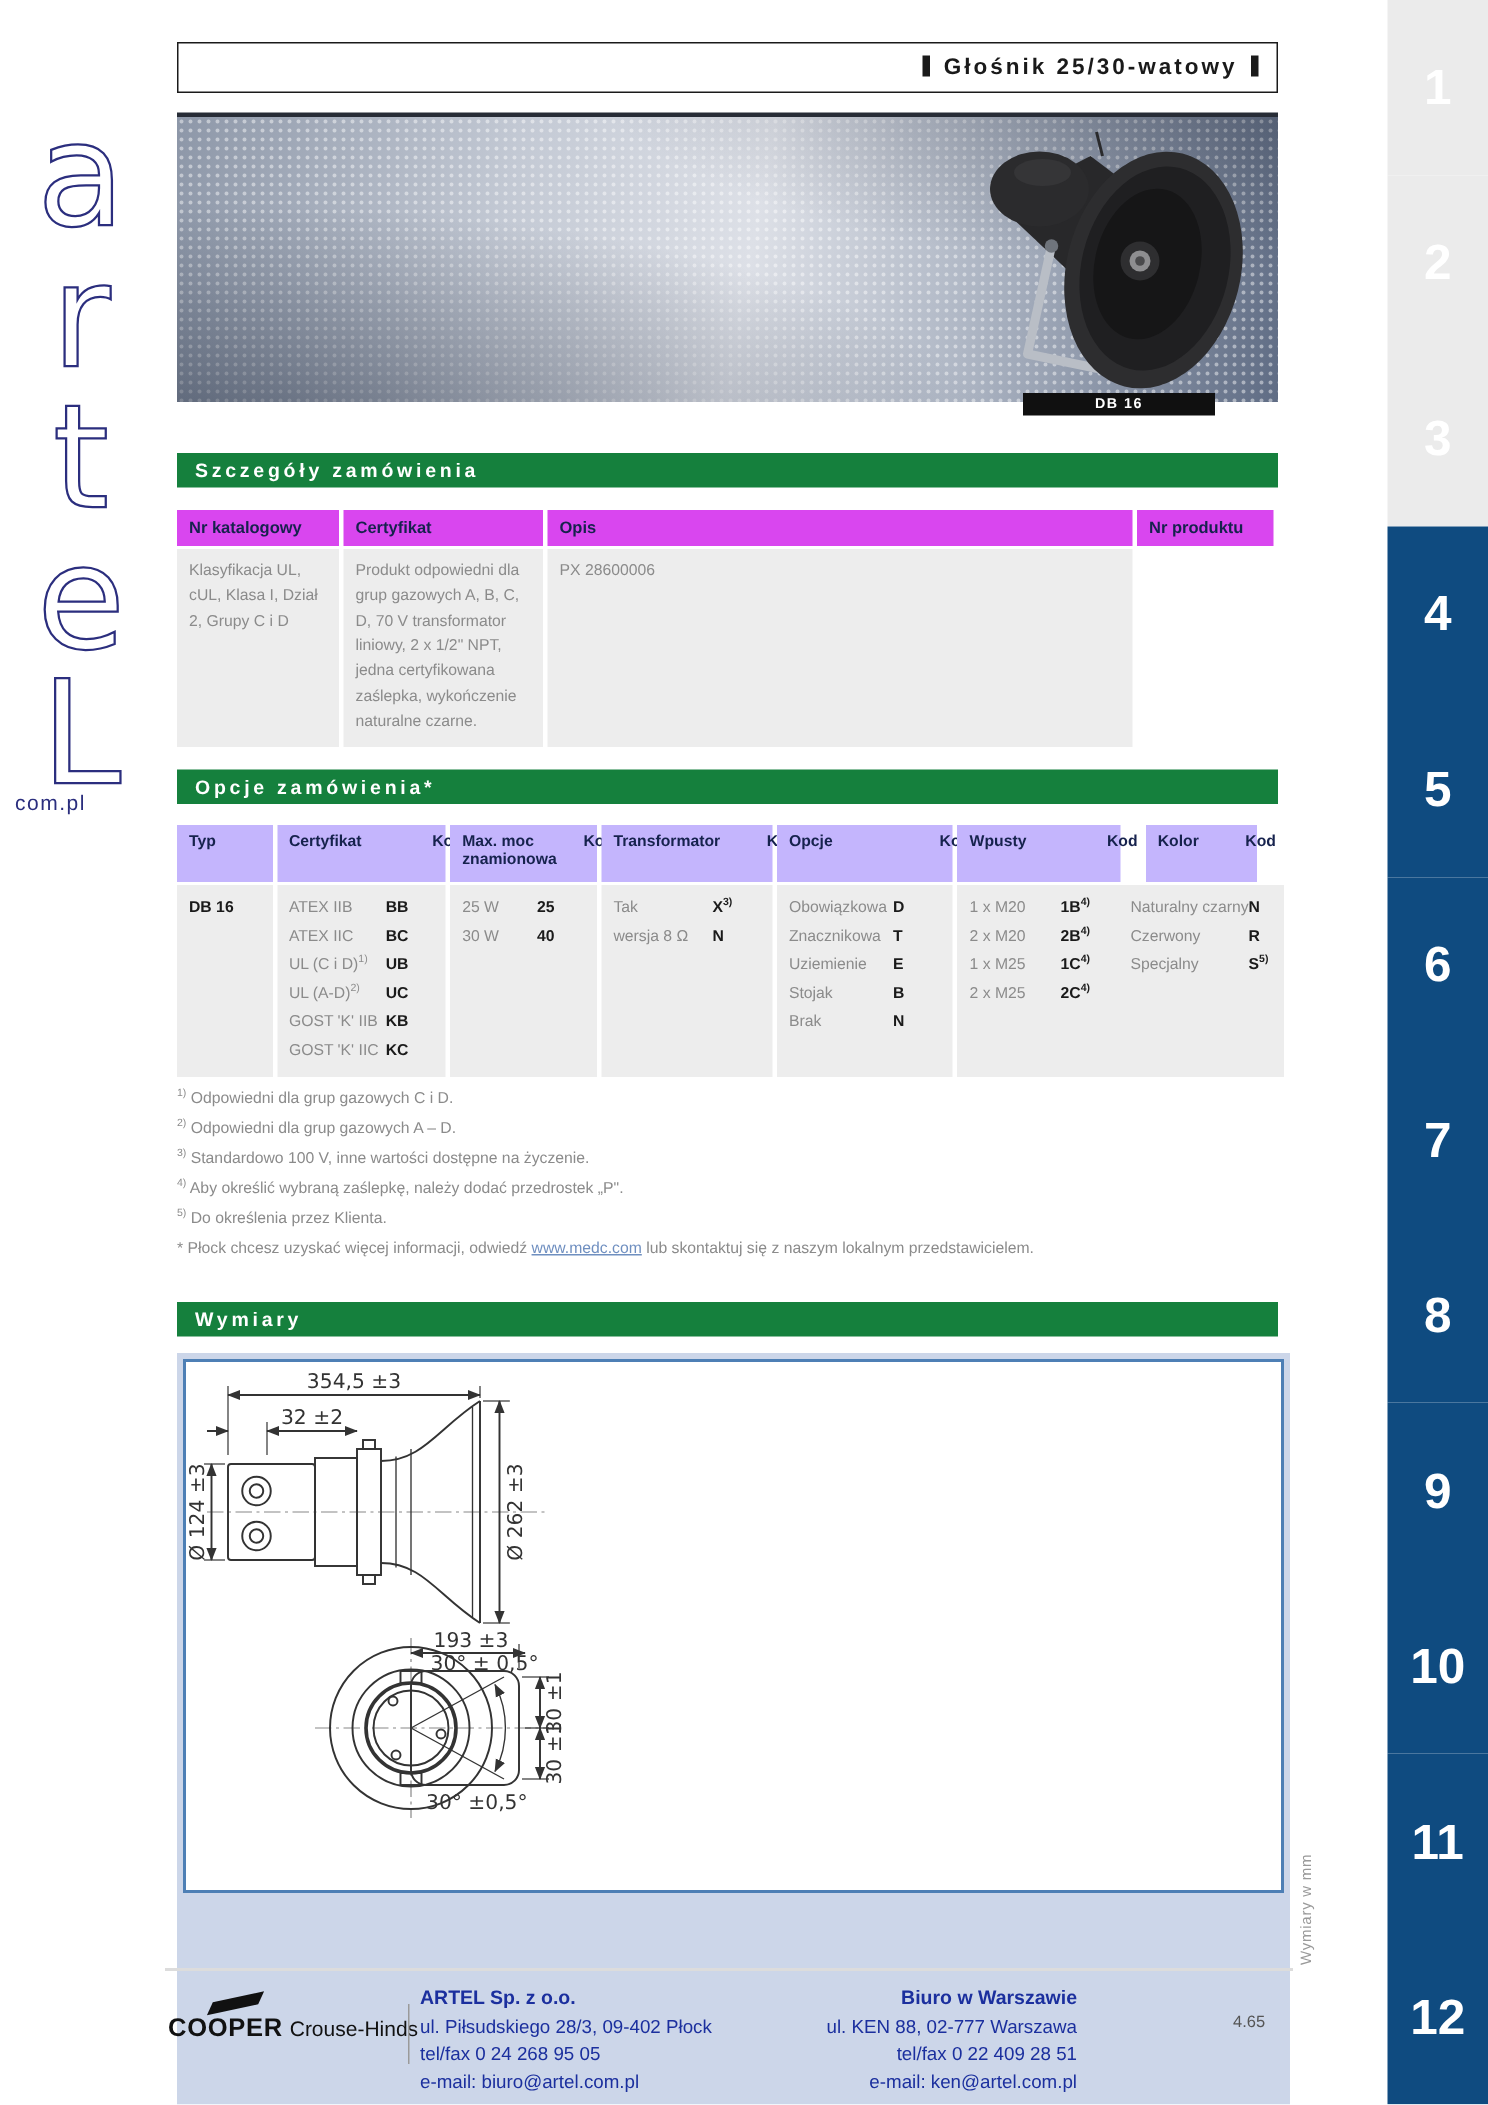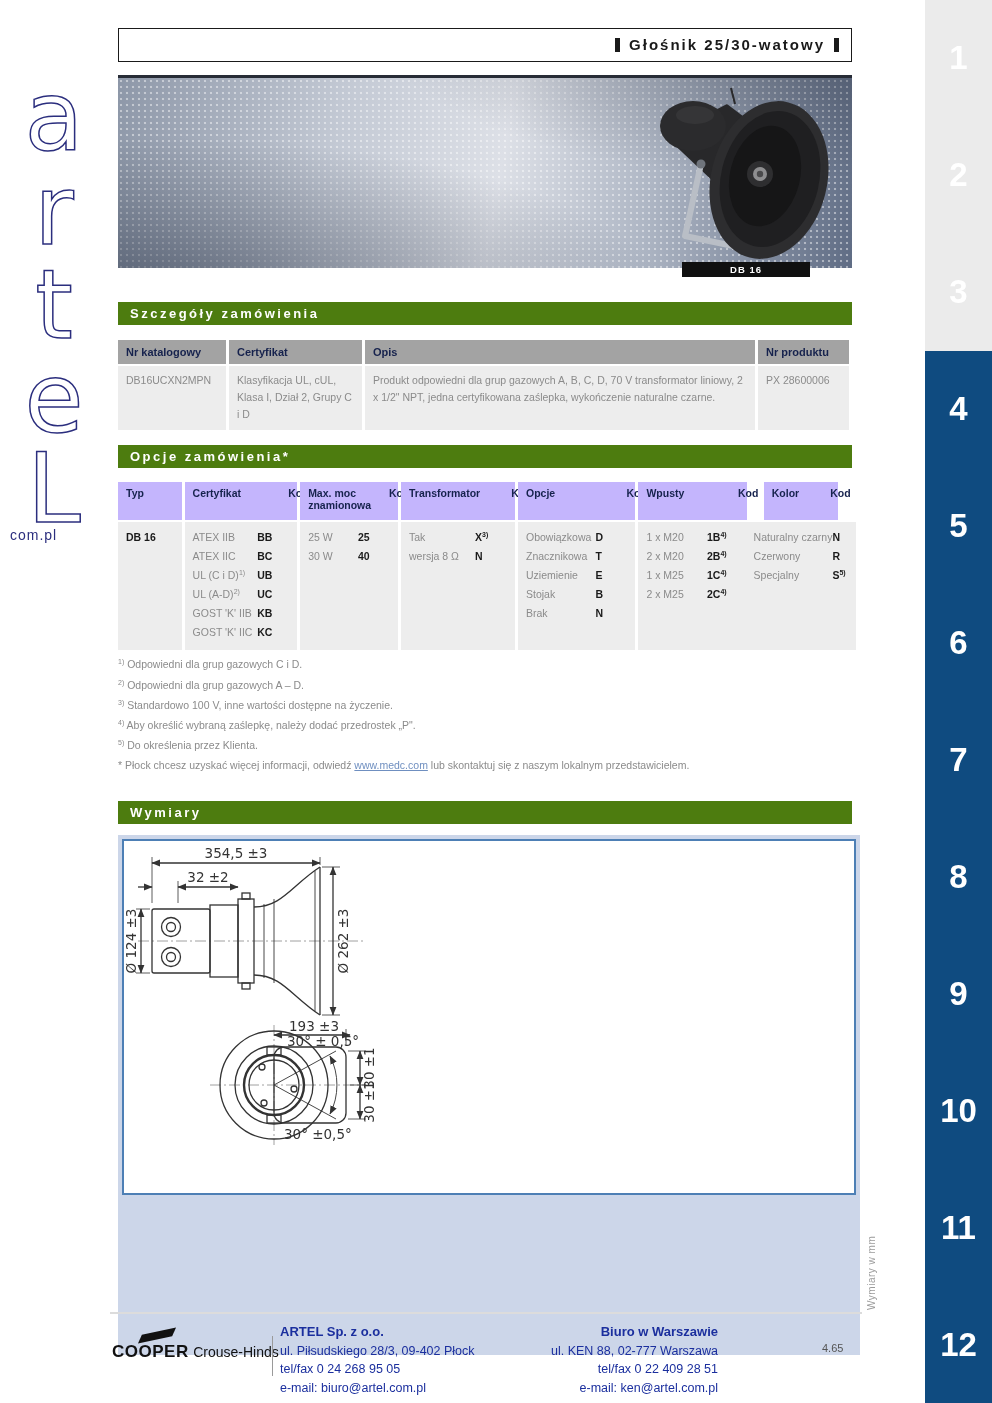--- a/index.html
+++ b/index.html
@@ -53,30 +53,30 @@
   }
   .speaker-svg { position:absolute; right:8px; top:6px; }
   .model-tag {
     position:absolute; right:42px; bottom:-9px; width:128px; height:15px;
     background:#101010; color:#fff; font-size:9.5px; font-weight:bold;
     text-align:center; line-height:15px; letter-spacing:1px; z-index:3;
   }
 
   
   .sbar {
-    background:#4d7c0f; color:#fff; font-size:13px; font-weight:bold;
+    background:#15803d; color:#fff; font-size:13px; font-weight:bold;
     letter-spacing:2.5px; height:23px; line-height:23px; padding-left:12px;
   }
   .sbar.first { margin-top:34px; }
   .sbar.second { margin-top:15px; }
   .sbar.third { margin-top:28px; }
 
   
   .dtable { margin-top:15px; display:grid; grid-template-columns:108px 133px 390px 91px; gap:2px 3px; }
-  .dth { background:#a3a3a3; color:#16224d; font-weight:bold; font-size:11px; padding:6px 8px; }
+  .dth { background:#d946ef; color:#16224d; font-weight:bold; font-size:11px; padding:6px 8px; }
   .dtd { background:#ededed; color:#8b8b8b; font-size:10.5px; padding:6px 8px 8px; line-height:1.6; }
 
   
   .otable { margin-top:14px; display:flex; gap:3px; align-items:stretch; }
   .ogroup { display:flex; flex-direction:column; gap:2px; }
   .g0{width:65px;} .g1{width:115px;} .g2{width:100px;} .g3{width:114px;}
   .g4{width:120px;} .g5{width:111px;} .g6{width:102px;align-items:center;}
   .ohead { background:#c4b5fd; height:38px; padding:5px 8px 0; color:#16224d; font-size:10.5px; font-weight:bold; }
   .ohead-line { display:flex; justify-content:space-between; }
   .okod { width:32px;padding-left:31px; }
@@ -165,21 +165,20 @@
       <div class="model-tag">DB 16</div>
     </div>
 
     <div class="sbar first">Szczegóły zamówienia</div>
 
     <div class="dtable">
       <div class="dth">Nr katalogowy</div>
       <div class="dth">Certyfikat</div>
       <div class="dth">Opis</div>
       <div class="dth">Nr produktu</div>
-      <div class="dtd">DB16UCXN2MPN</div>
       <div class="dtd">Klasyfikacja UL, cUL, Klasa I, Dział 2, Grupy C i D</div>
       <div class="dtd">Produkt odpowiedni dla grup gazowych A, B, C, D, 70 V transformator liniowy, 2 x 1/2" NPT, jedna certyfikowana zaślepka, wykończenie naturalne czarne.</div>
       <div class="dtd">PX 28600006</div>
     </div>
 
     <div class="sbar second">Opcje zamówienia*</div>
 
     <div class="otable">
 
       <div class="ogroup g0">

